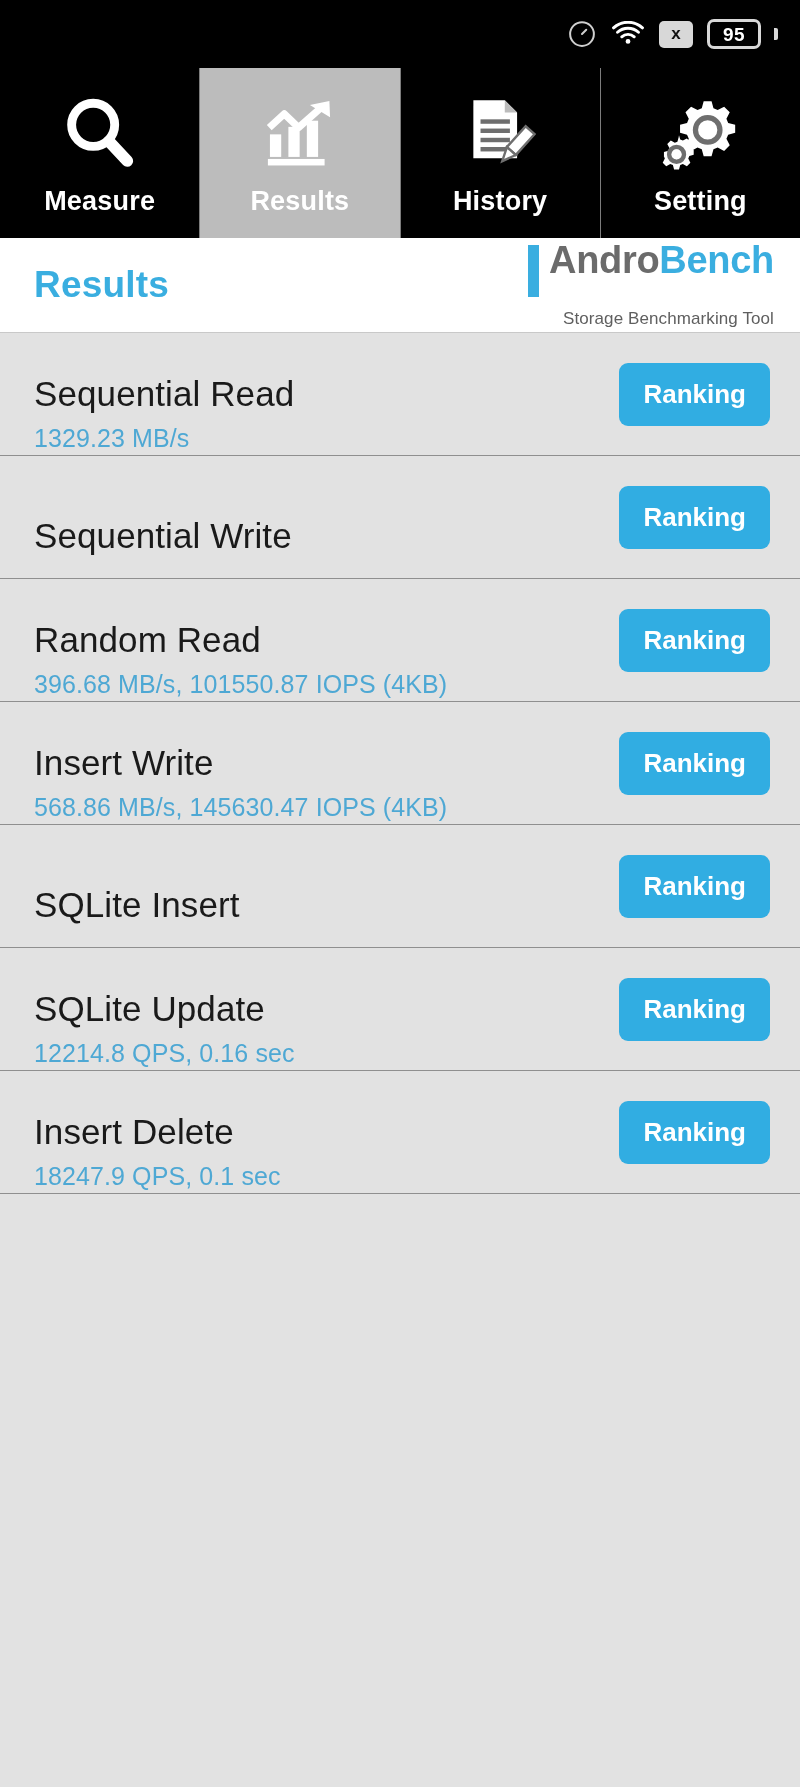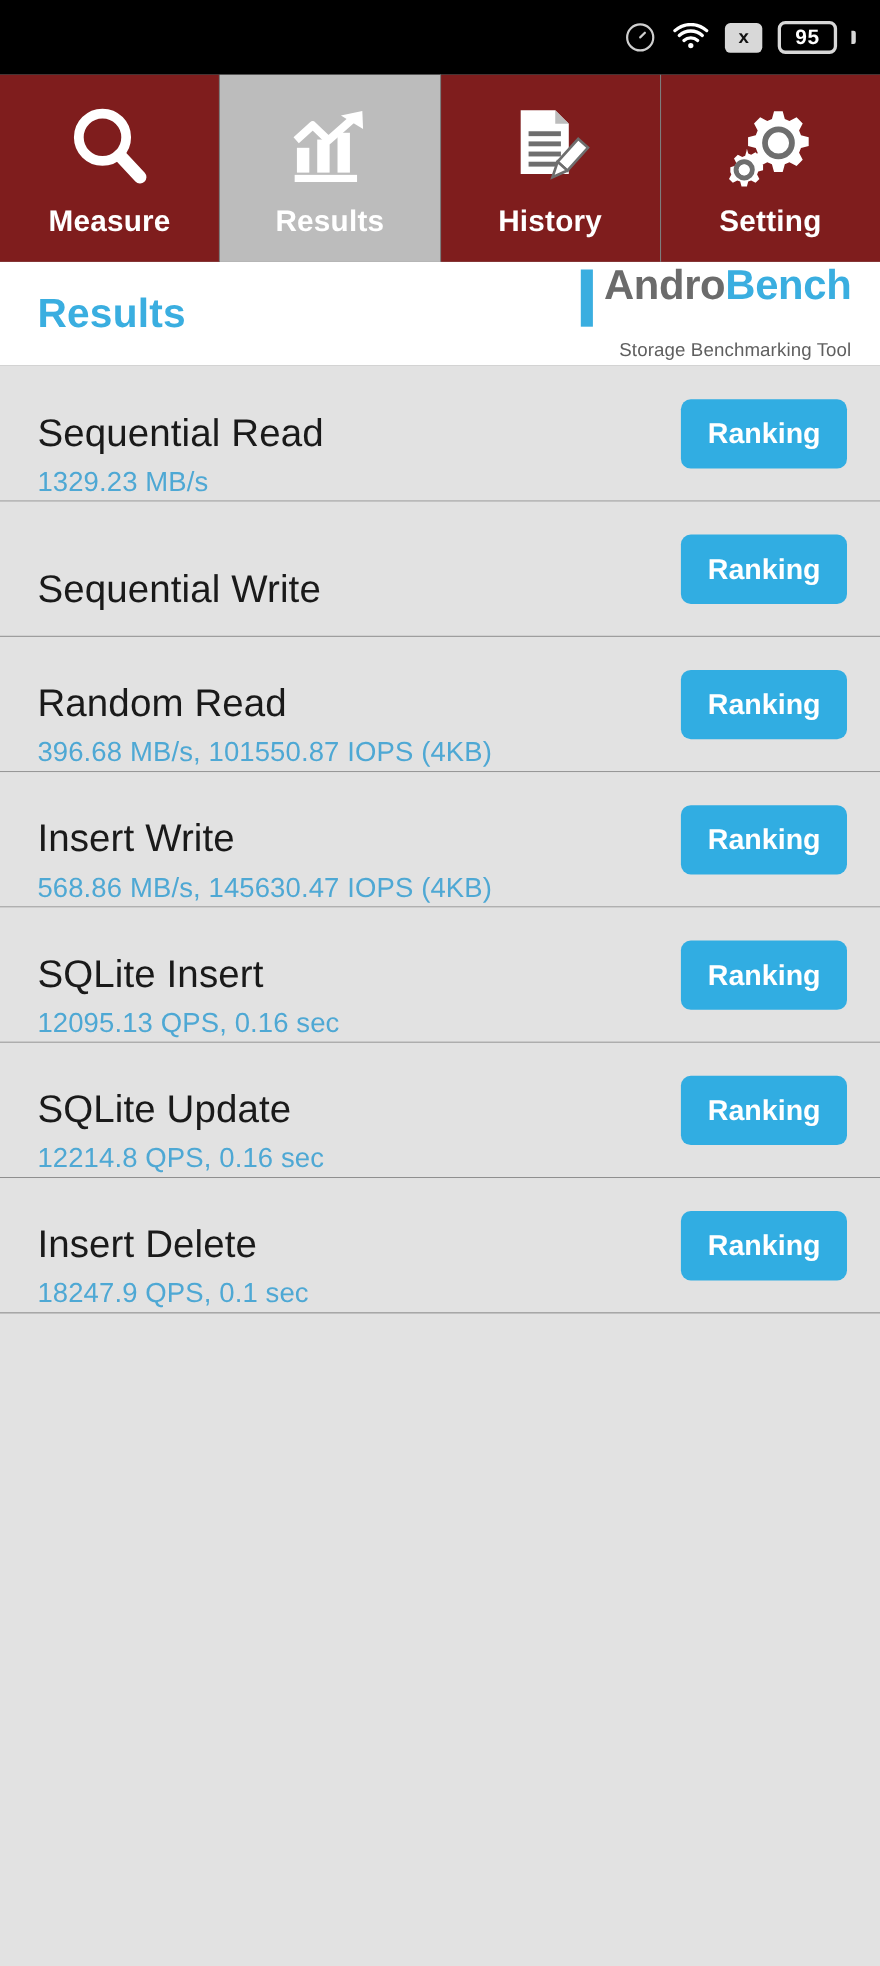--- a/index.html
+++ b/index.html
@@ -31,21 +31,21 @@
     width: 34px; height: 27px; background: #d8d8d8; border-radius: 5px;
     display:flex; align-items:center; justify-content:center;
     color:#111; font-size:17px; font-weight:700; font-family:"Liberation Sans",sans-serif;
   }
 
   
   .tabbar { height: 170px; flex: 0 0 170px; display: flex; background: #6e6e6e; }
   .tab {
     flex: 1 1 0; display: flex; flex-direction: column;
     align-items: center; justify-content: center;
-    background: #7f1d1d; color: #ffffff; position: relative;
+    background: #000000; color: #ffffff; position: relative;
     border-right: 1px solid #7d7d7d;
   }
   .tab:last-child { border-right: none; }
   .tab.active { background: #bcbcbc; }
   .tab .ticon { height: 84px; display: flex; align-items: flex-end; justify-content: center; }
   .tab .tlabel {
     font-size: 27px; font-weight: 700; margin-top: 12px;
     font-family: "Liberation Sans", sans-serif; letter-spacing: .2px;
   }
 
@@ -220,21 +220,20 @@
       <div class="row-info">
         <span class="row-title">Insert Write</span>
         <span class="row-value">568.86 MB/s, 145630.47 IOPS (4KB)</span>
       </div>
       <button class="ranking-btn">Ranking</button>
     </div>
 
     <div class="row">
       <div class="row-info">
         <span class="row-title">SQLite Insert</span>
-        <span class="row-value">12095.13 QPS, 0.16 sec</span>
       </div>
       <button class="ranking-btn">Ranking</button>
     </div>
 
     <div class="row">
       <div class="row-info">
         <span class="row-title">SQLite Update</span>
         <span class="row-value">12214.8 QPS, 0.16 sec</span>
       </div>
       <button class="ranking-btn">Ranking</button>

